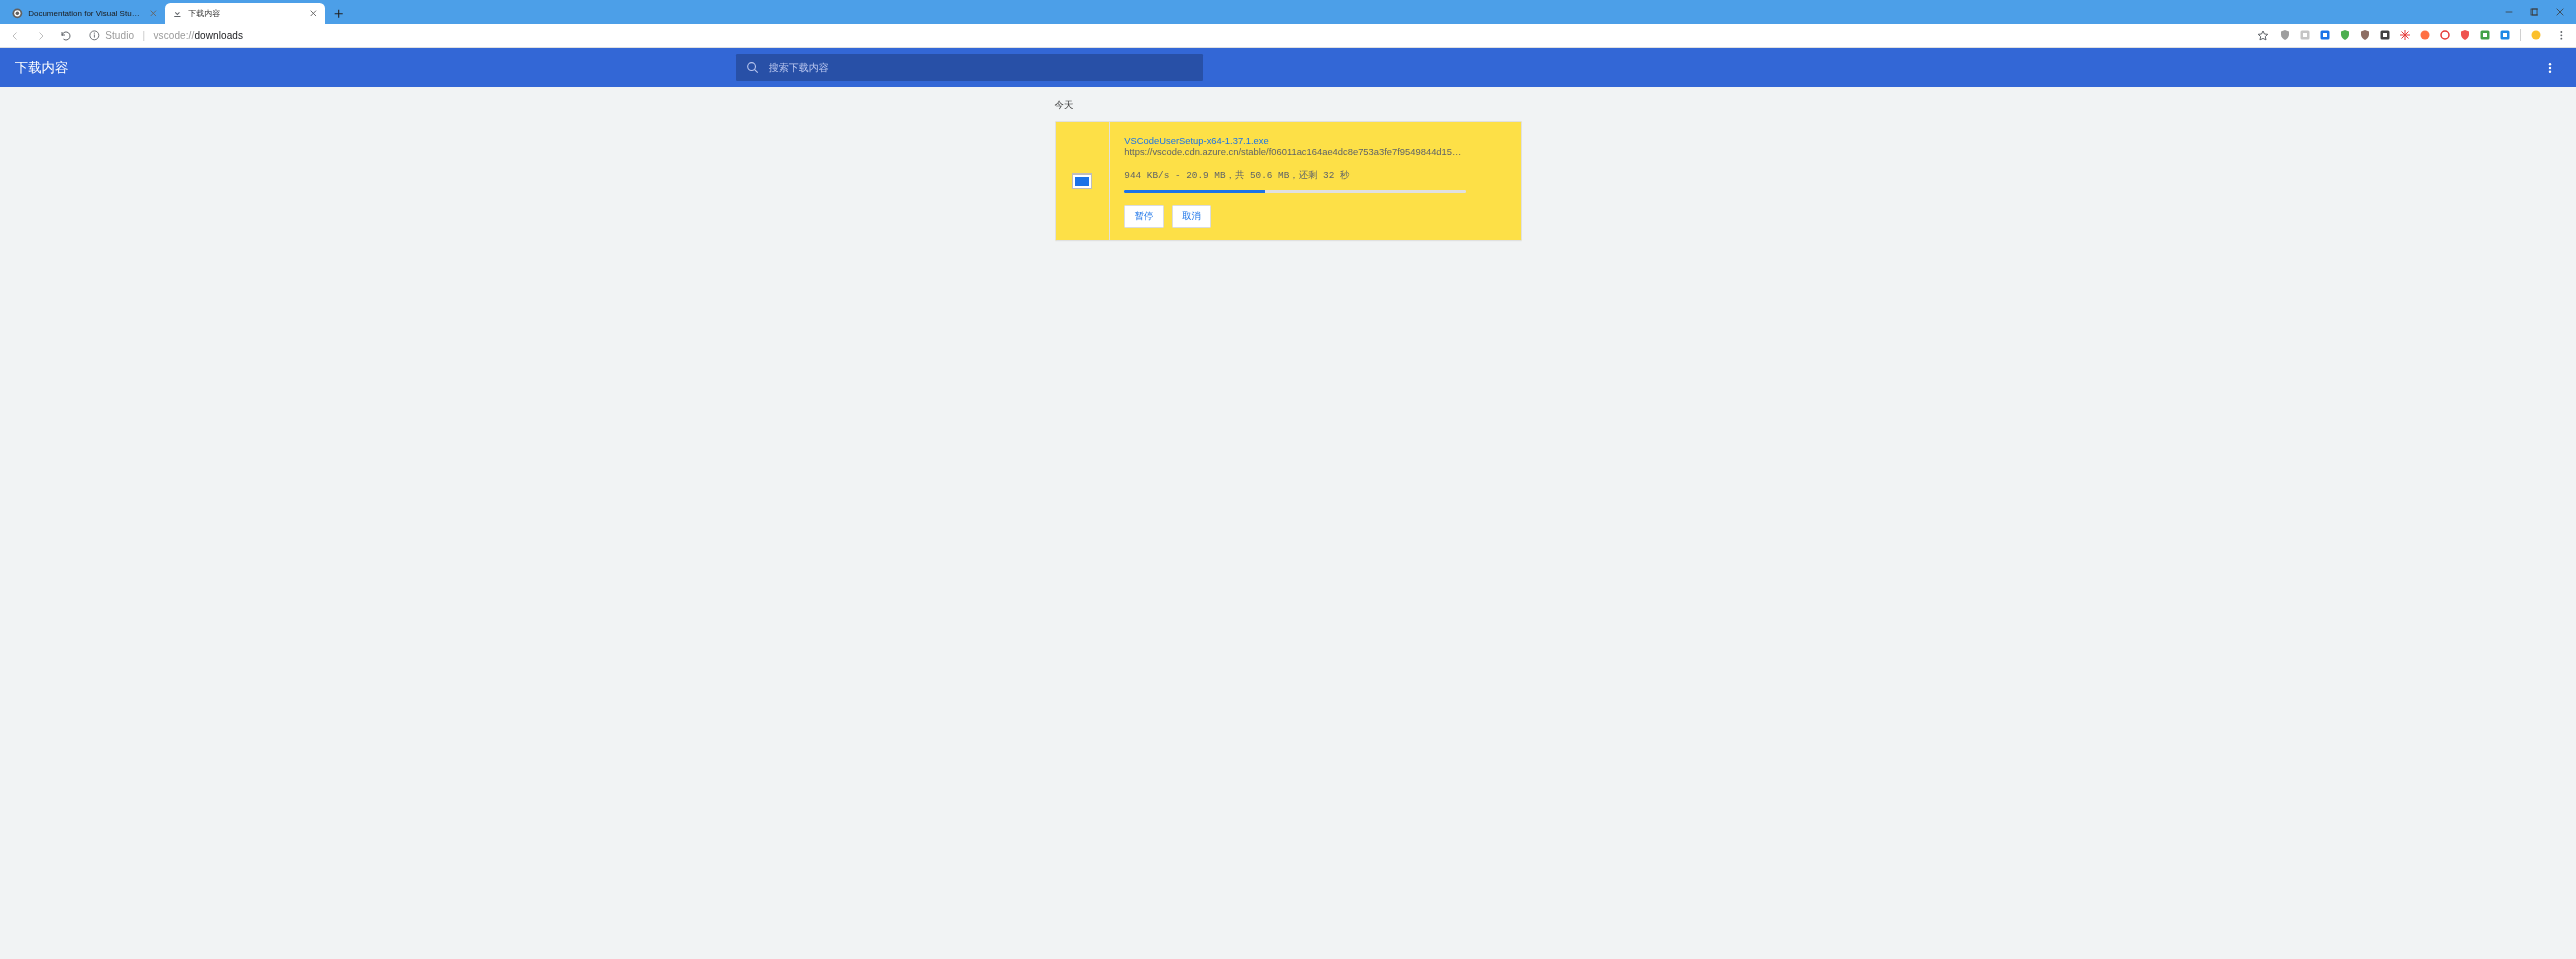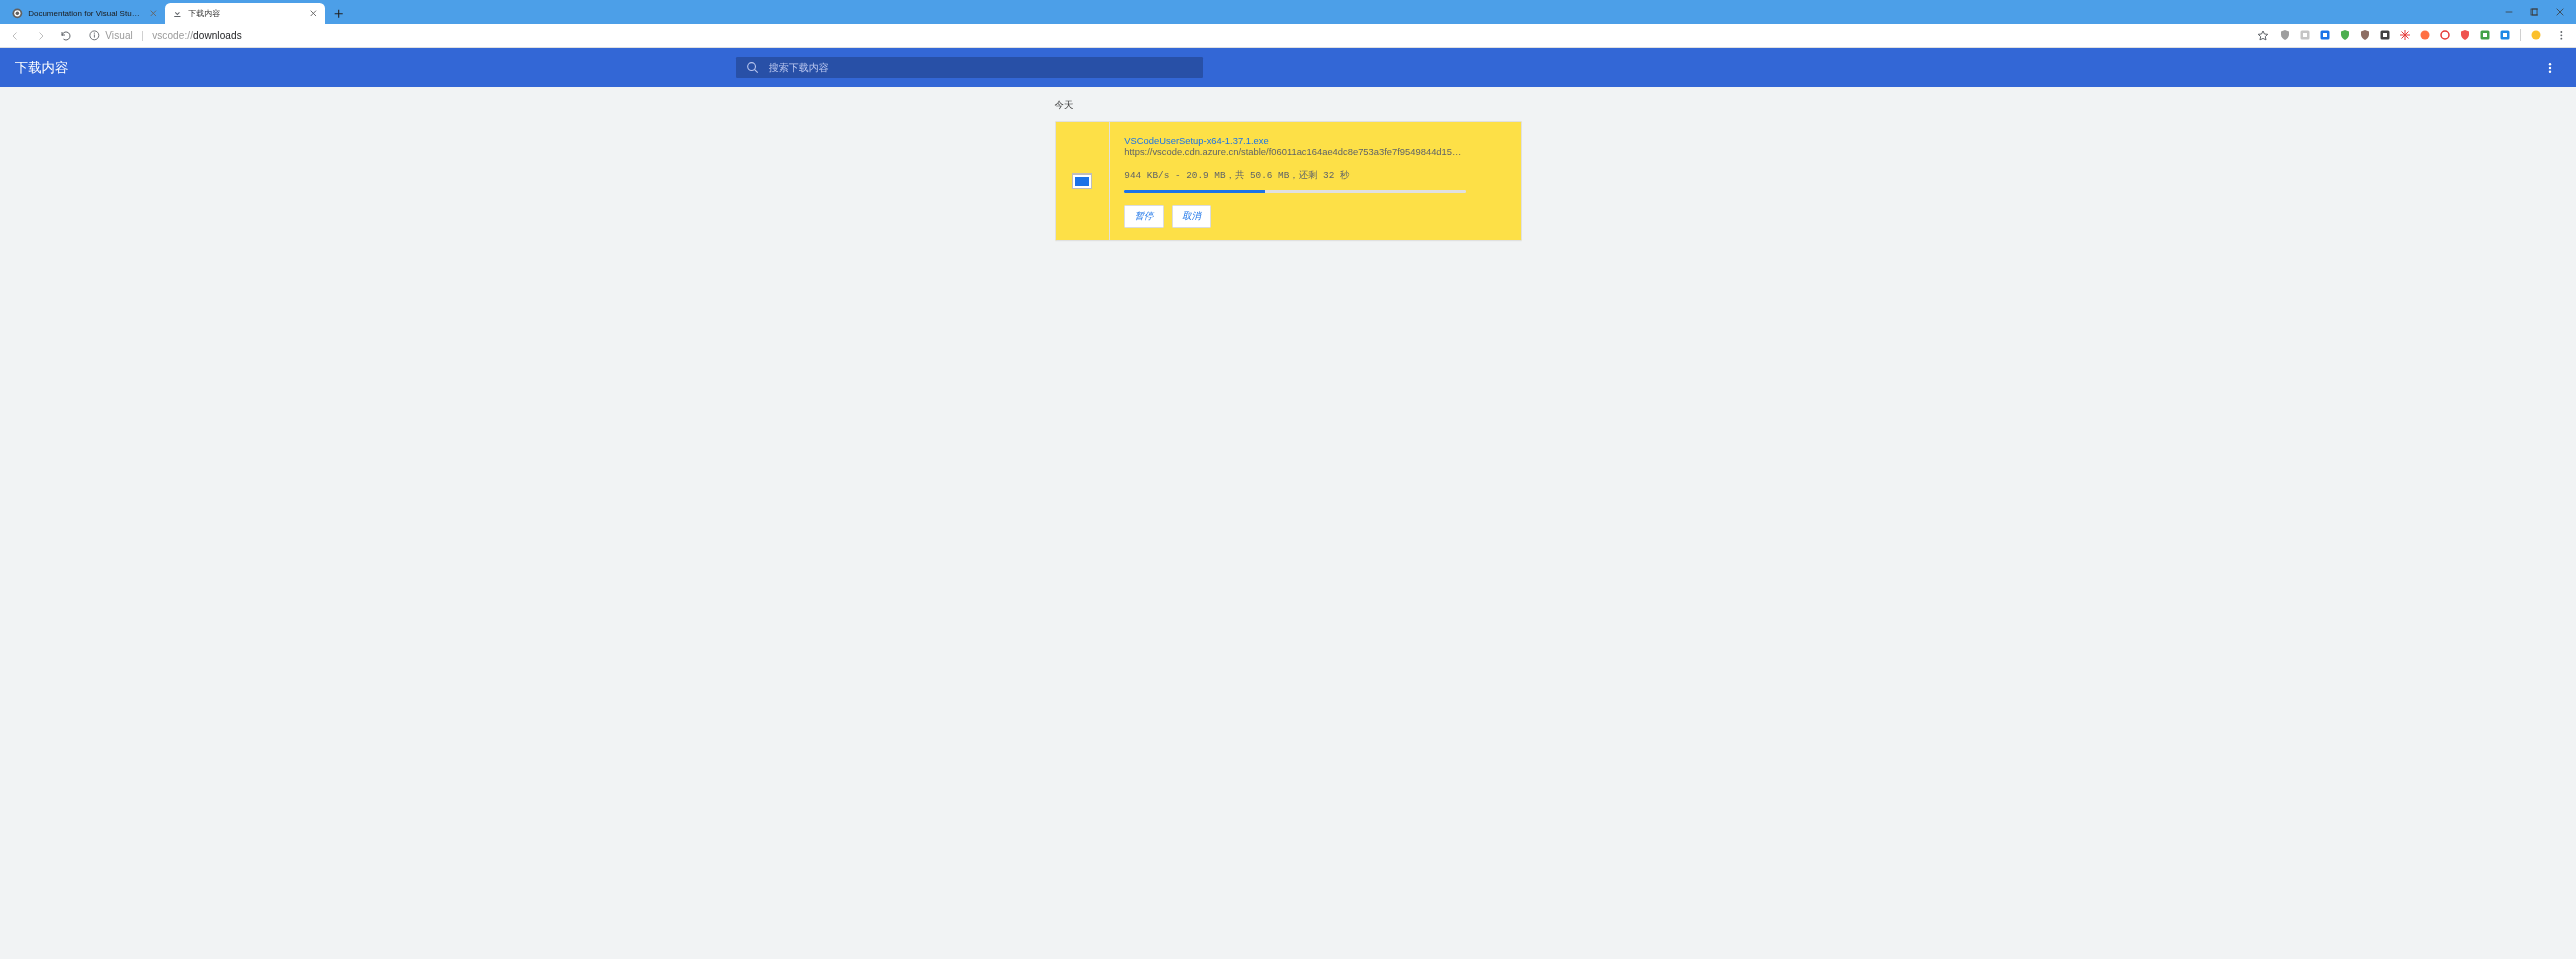--- a/index.html
+++ b/index.html
@@ -88,21 +88,21 @@
     align-items:center;
     color:#fff;
     padding: 0 14.8px;
   }
   .dl-header .title {
     font-size: 13.4px; font-weight: 400;
     flex: 0 0 auto;
   }
   .dl-header .search-wrap {
     margin-left: auto; margin-right: auto;
-    width: 467px; height: 21px;
+    width: 467px; height: 27px;
     background: #2850a7;
     border-radius: 1.3px;
     display:flex; align-items:center;
     padding: 0 9.4px; gap: 9.4px;
   }
   .dl-header .search-wrap input {
     flex:1; background: transparent; border:none; outline:none;
     color:#fff; font-size:10px;
   }
   .dl-header .search-wrap input::placeholder { color:#b9c6ef; }
@@ -150,21 +150,21 @@
   .file-url  { color:#5f6368; font-size:9.4px; margin-bottom:12px; max-width:342px; overflow:hidden; text-overflow:ellipsis; white-space:nowrap;}
   .file-status{ color:#5f6368; font-size:9.4px; margin-bottom:8px;font-family:Liberation Mono, monospace;}
   .progress {
     width:342px; height:2.7px; background:#e0e0e0; border-radius:1.3px;
     margin-bottom:12px; overflow:hidden;
   }
   .progress .bar { height:100%; background:#1a73e8;}
   .card-actions { display:flex; gap:8px; }
   .btn-outline {
     border:0.7px solid #dadce0; color:#1a73e8; background:#fff;
-    font-size:9.4px; padding:4px 9.4px; border-radius:1.3px; cursor:pointer;font-style:italic;
+    font-size:9.4px; padding:4px 9.4px; border-radius:1.3px; cursor:pointer;
   }
   .link-action { color:#1a73e8; font-size:9.4px; cursor:pointer; }
   .card-close {
     position:absolute; top:9.4px; right:9.4px; color:#5f6368;
     width:13.4px;height:13.4px;display:flex;align-items:center;justify-content:center;
     cursor:pointer;
   }
 </style>
 </head>
 <body>
@@ -243,21 +243,21 @@
 
   <div class="omnibox">
     <span class="secure-icon">
       <svg width="10.7" height="10.7" viewBox="0 0 24 24" fill="#5f6368">
           <circle cx="12" cy="12" r="10" fill="none" stroke="#5f6368" stroke-width="2"></circle>
           <circle cx="12" cy="7" r="1.4"></circle>
           <rect x="11" y="10" width="2" height="7"></rect>
         </svg>
     </span>
     <span class="addr">
-      <span class="scheme">Visual</span>
+      <span class="scheme">Studio</span>
       <span class="sep">|</span>
       <span>vscode://</span><span class="dl">downloads</span>
     </span>
   </div>
 
   <div class="star-btn">
     <svg width="12" height="12" viewBox="0 0 24 24" fill="none" stroke="#5f6368" stroke-width="2">
         <path d="M12 2l2.9 6 6.6.6-5 4.6 1.5 6.5L12 16.9 5.9 19.7l1.5-6.5-5-4.6 6.6-.6z"></path>
       </svg>
   </div>

